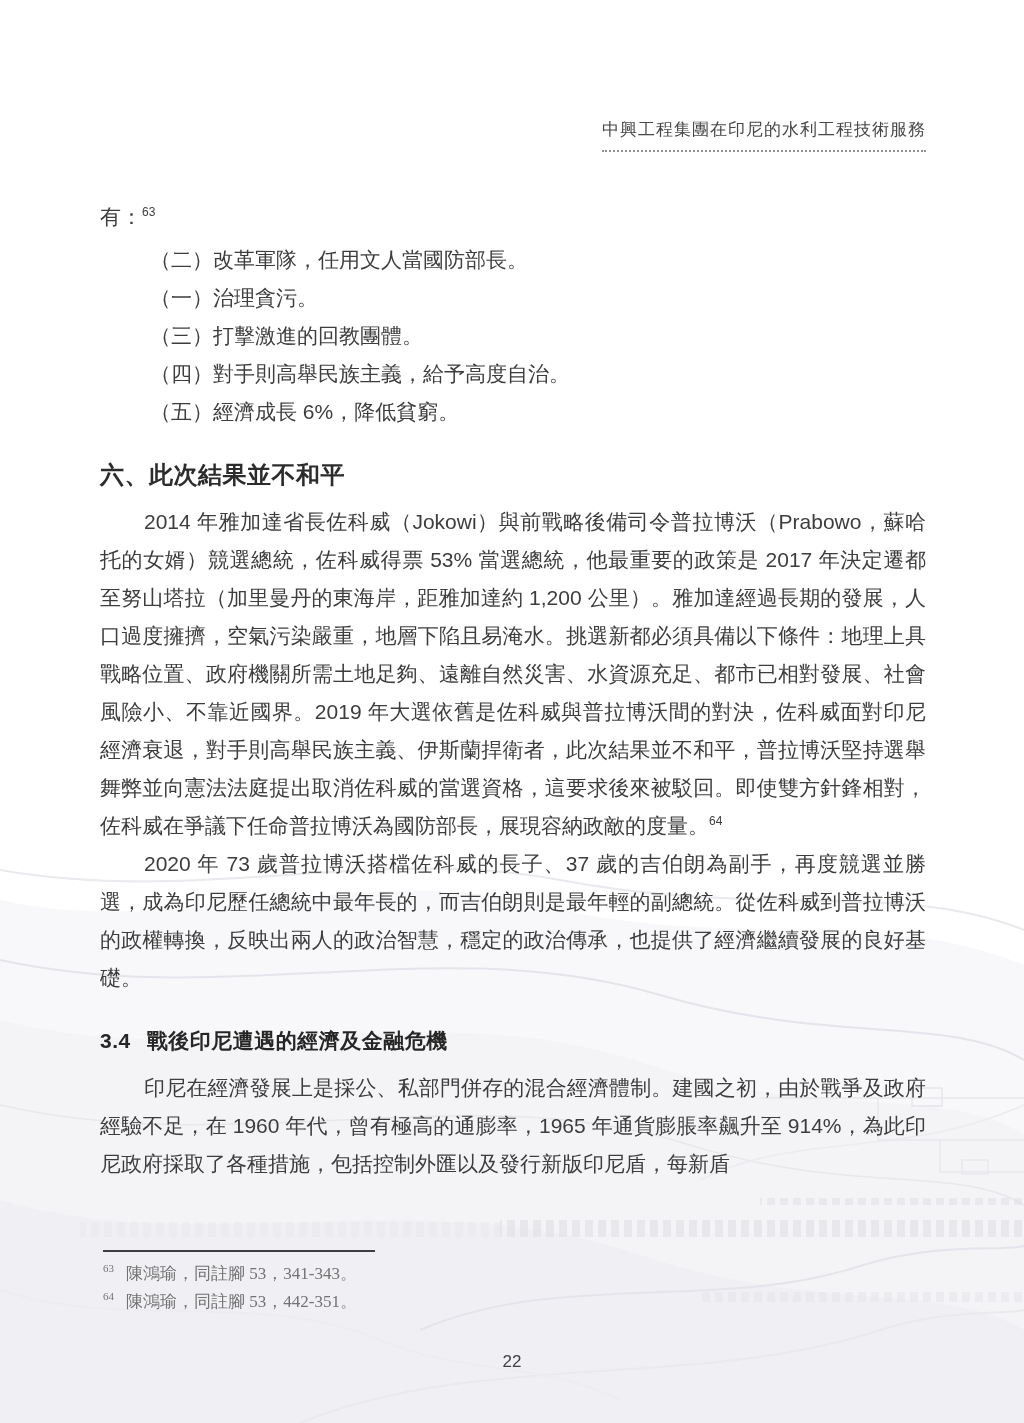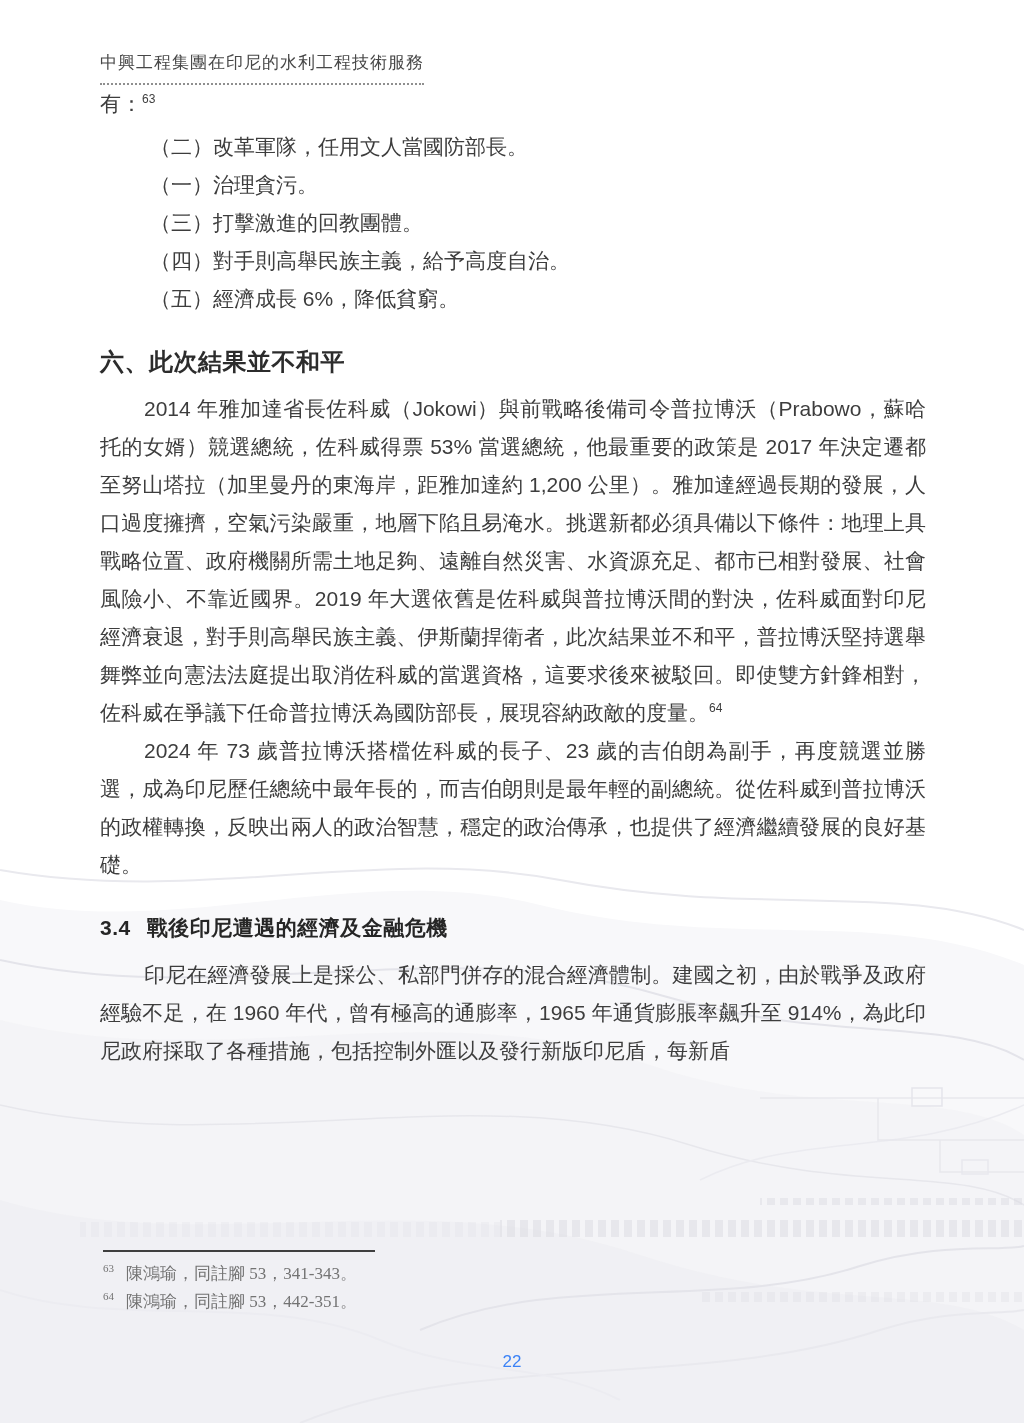--- a/index.html
+++ b/index.html
@@ -20,38 +20,39 @@
     pointer-events: none;
   }
   .content {
     position: absolute;
     left: 100px;
     top: 0;
     width: 826px;
     color: #3d3d3d;
   }
   .doc-header {
-    padding-top: 51px;
+    padding-top: 118px;
+    text-align: right;
   }
   .doc-header-title {
     display: inline-block;
     font-size: 17px;
     letter-spacing: 1px;
     color: #474747;
     padding-bottom: 9px;
     border-bottom: 2px dotted #8f8f8f;
   }
   p.body {
     margin: 0;
     font-size: 21px;
     line-height: 38px;
     text-align: justify;
     color: #3d3d3d;
   }
-  p.lead { }
+  p.lead { margin-top: 46px; }
   p.indent { text-indent: 44px; }
   sup.fnref {
     font-size: 12px;
     line-height: 0;
     vertical-align: super;
     color: #3d3d3d;
   }
   ul.numlist {
     list-style: none;
     margin: 5px 0 0 0;
@@ -101,21 +102,21 @@
     line-height: 0;
     margin-right: 12px;
   }
   .pagenum {
     position: absolute;
     left: 0;
     top: 1352px;
     width: 1024px;
     text-align: center;
     font-size: 17px;
-    color: #3b82f6;
+    color: #404040;
   }
 </style>
 </head>
 <body>
 
 <div class="page">
 
   <svg class="bg" viewBox="0 0 1024 1423" xmlns="http://www.w3.org/2000/svg">
     <defs>
       <pattern id="bc" width="13" height="20" patternUnits="userSpaceOnUse">
@@ -158,21 +159,21 @@
       <li>（一）治理貪污。</li>
       <li>（三）打擊激進的回教團體。</li>
       <li>（四）對手則高舉民族主義，給予高度自治。</li>
       <li>（五）經濟成長 6%，降低貧窮。</li>
     </ul>
 
     <h2 class="sec6">六、此次結果並不和平</h2>
 
     <p class="body indent p1"><span>2014 年雅加達省長佐科威（Jokowi）與前戰略後備司令普拉博沃（Prabowo，蘇哈托的女婿）競選總統，佐科威得票 53% 當選總統，他最重要的政策是 2017 年決定遷都至努山塔拉（加里曼丹的東海岸，距雅加達約 1,200 公里）。雅加達經過長期的發展，人口過度擁擠，空氣污染嚴重，地層下陷且易淹水。挑選新都必須具備以下條件：地理上具戰略位置、政府機關所需土地足夠、遠離自然災害、水資源充足、都市已相對發展、社會風險小、不靠近國界。2019 年大選依舊是佐科威與普拉博沃間的對決，佐科威面對印尼經濟衰退，對手則高舉民族主義、伊斯蘭捍衛者，此次結果並不和平，普拉博沃堅持選舉舞弊並向憲法法庭提出取消佐科威的當選資格，這要求後來被駁回。即使雙方針鋒相對，佐科威在爭議下任命普拉博沃為國防部長，展現容納政敵的度量。</span><sup class="fnref">64</sup></p>
 
-    <p class="body indent">2024 年 73 歲普拉博沃搭檔佐科威的長子、23 歲的吉伯朗為副手，再度競選並勝選，成為印尼歷任總統中最年長的，而吉伯朗則是最年輕的副總統。從佐科威到普拉博沃的政權轉換，反映出兩人的政治智慧，穩定的政治傳承，也提供了經濟繼續發展的良好基礎。</p>
+    <p class="body indent">2020 年 73 歲普拉博沃搭檔佐科威的長子、37 歲的吉伯朗為副手，再度競選並勝選，成為印尼歷任總統中最年長的，而吉伯朗則是最年輕的副總統。從佐科威到普拉博沃的政權轉換，反映出兩人的政治智慧，穩定的政治傳承，也提供了經濟繼續發展的良好基礎。</p>
 
     <h2 class="sec34"><span class="num">3.4</span><span>戰後印尼遭遇的經濟及金融危機</span></h2>
 
     <p class="body indent">印尼在經濟發展上是採公、私部門併存的混合經濟體制。建國之初，由於戰爭及政府經驗不足，在 1960 年代，曾有極高的通膨率，1965 年通貨膨脹率飆升至 914%，為此印尼政府採取了各種措施，包括控制外匯以及發行新版印尼盾，每新盾</p>
 
   </div>
 
   <div class="footnotes">
     <div class="fn-sep"></div>
     <div class="fn"><sup>63</sup><span>陳鴻瑜，同註腳 53，341-343。</span></div>

